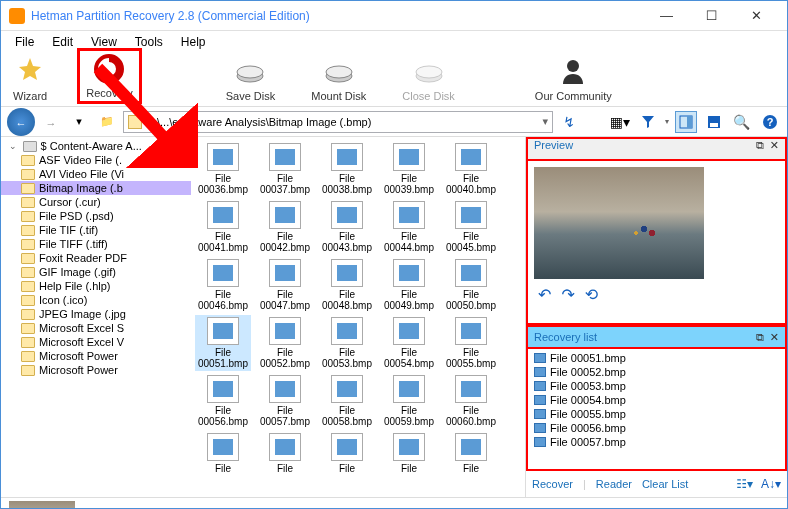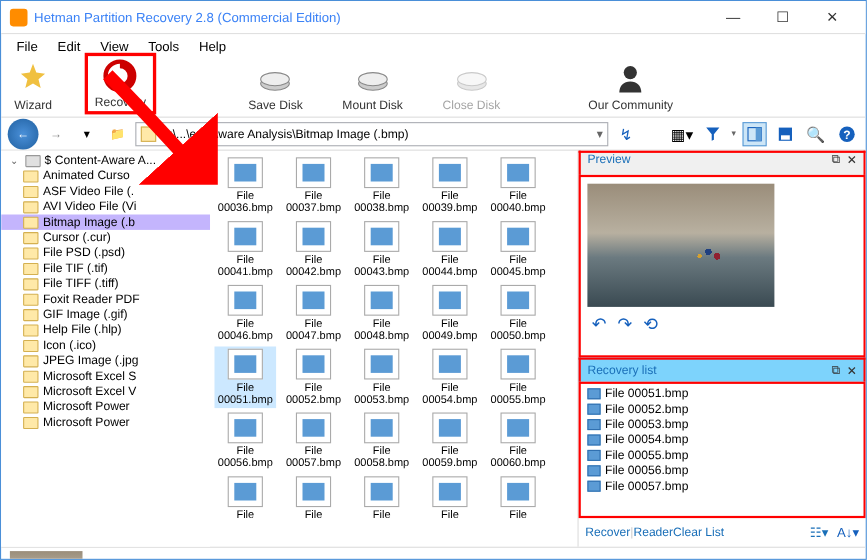--- a/index.html
+++ b/index.html
@@ -43,21 +43,21 @@
 .panel-header-plain { height: 22px; background: #7dd3fc; display: flex; align-items: center; padding: 0 6px; font-size: 11px; color: #1a6fb8; }
 .panel-hdr-icons { margin-left: auto; display: flex; gap: 6px; font-size: 11px; color: #333; }
 .preview-area { height: 166px; border: 2px solid #ff0000; border-top: 2px solid #ff0000; padding: 6px; display: flex; flex-direction: column; }
 .preview-img { width: 170px; height: 112px; background: linear-gradient(180deg, #9a8d7a 0%, #b8b0a0 40%, #6b7a80 60%, #3a4a52 100%); position: relative; }
 .preview-img::after { content: ''; position: absolute; right: 40px; bottom: 18px; width: 40px; height: 40px; background: radial-gradient(circle at 30% 30%, #d4a030 2px, transparent 2px), radial-gradient(circle at 50% 20%, #204080 3px, transparent 3px), radial-gradient(circle at 70% 30%, #902030 3px, transparent 3px); }
 .preview-controls { display: flex; gap: 10px; margin-top: 6px; padding-left: 4px; color: #1560bd; font-size: 16px; }
 .preview-ctrl { cursor: pointer; }
 .recovery-area { flex: 1; border: 2px solid #ff0000; padding: 2px 4px; overflow: hidden; }
 .recovery-item { display: flex; align-items: center; gap: 4px; padding: 1px 2px; font-size: 11px; }
 .recovery-item-icon { width: 12px; height: 10px; background: #5b9bd5; border: 1px solid #3070b0; }
-.recovery-actions { height: 26px; display: flex; align-items: center; padding: 0 6px; font-size: 11px; color: #1a6fb8; }
+.recovery-actions { height: 26px; display: flex; align-items: center; padding: 0 6px; gap: 10px; font-size: 11px; color: #1a6fb8; }
 .recovery-actions .sep { color: #ccc; }
 .action-icons { margin-left: auto; display: flex; gap: 8px; font-size: 12px; }
 .statusbar { height: 46px; border-top: 1px solid #ddd; display: flex; align-items: center; padding: 4px 8px; gap: 14px; }
 .status-thumb { width: 66px; height: 40px; background: linear-gradient(180deg, #9a8d7a 0%, #b8b0a0 40%, #6b7a80 60%, #3a4a52 100%); }
 .status-text { display: flex; flex-direction: column; gap: 2px; font-size: 11px; }
 .status-col { display: flex; flex-direction: column; gap: 2px; font-size: 11px; color: #333; }
 .big-arrow { position: absolute; top: 58px; left: 88px; width: 110px; height: 110px; pointer-events: none; z-index: 100; }
 svg.icon { width: 100%; height: 100%; }
 </style>
 </head>
@@ -185,24 +185,20 @@
 <div class="main">
 
   <div class="tree">
     <div class="tree-item root expand">
         <div class="disk-icon"></div>
         <span>$ Content-Aware A...</span>
       </div>
     <div id="tree-items">
         <div class="tree-item">
           <div class="folder-icon"></div>
-          <span>Animated Curso</span>
-        </div>
-        <div class="tree-item">
-          <div class="folder-icon"></div>
           <span>ASF Video File (.</span>
         </div>
         <div class="tree-item">
           <div class="folder-icon"></div>
           <span>AVI Video File (Vi</span>
         </div>
         <div class="tree-item selected">
           <div class="folder-icon"></div>
           <span>Bitmap Image (.b</span>
         </div>

